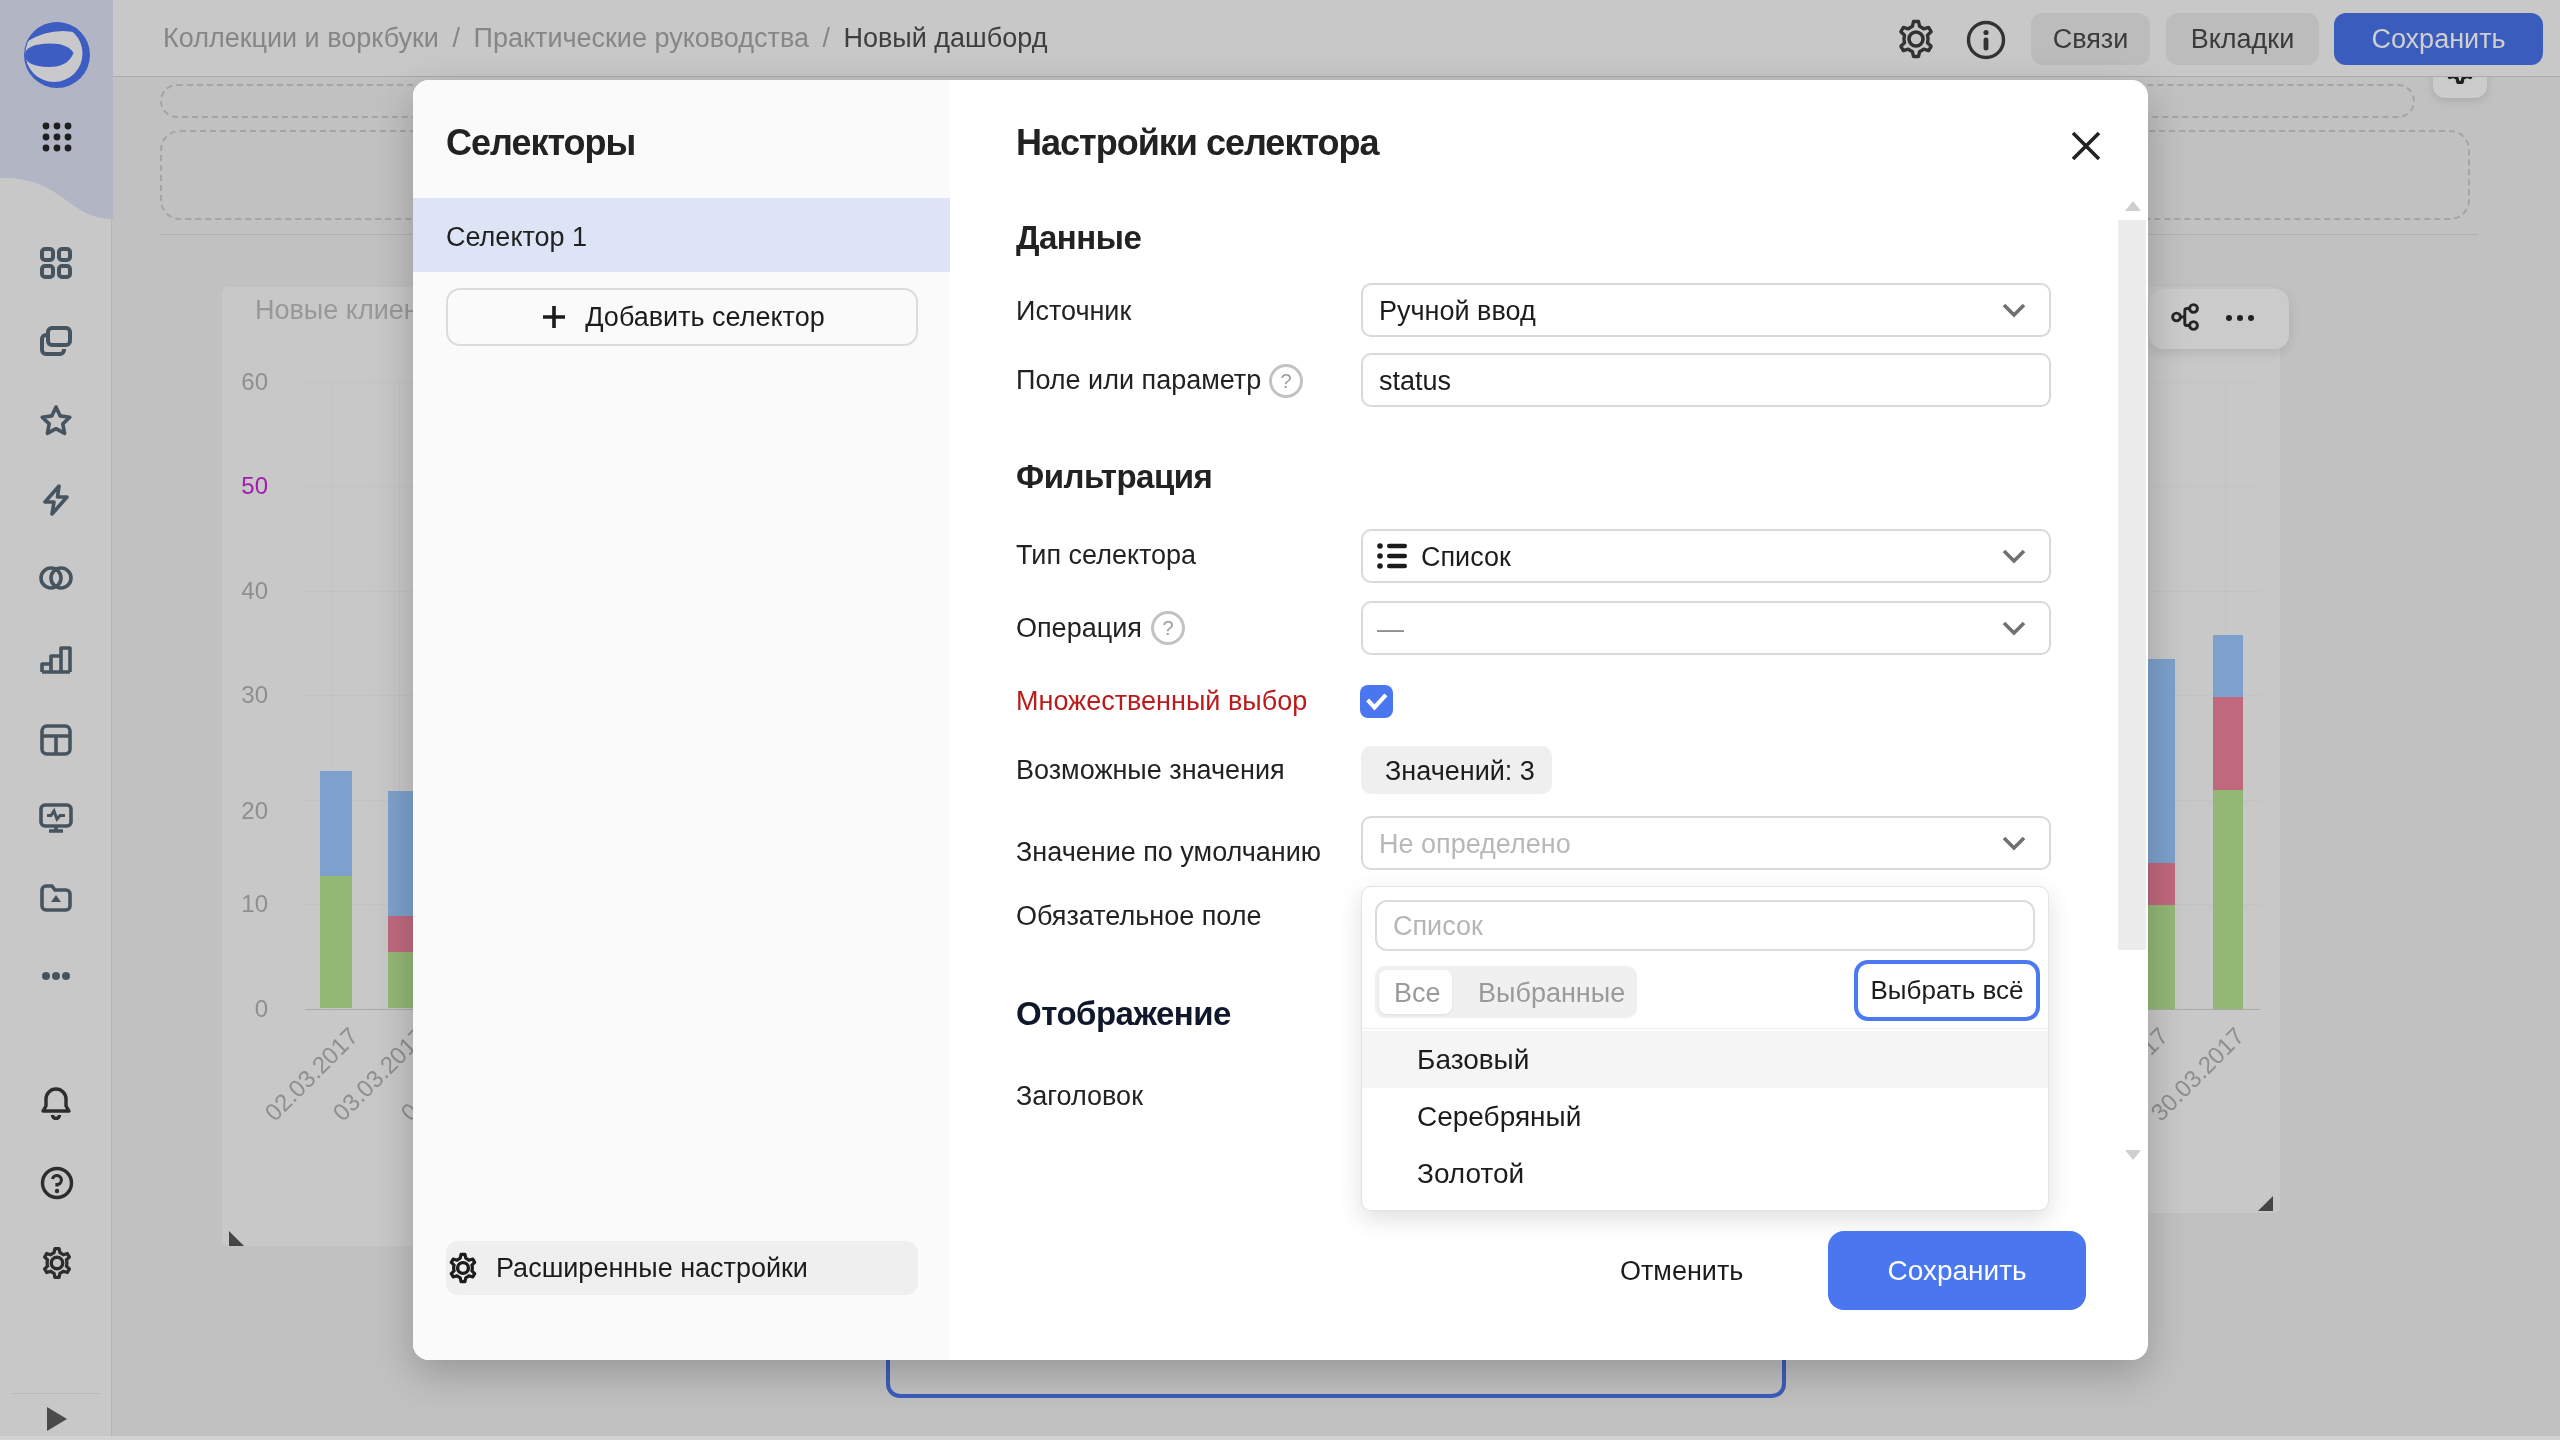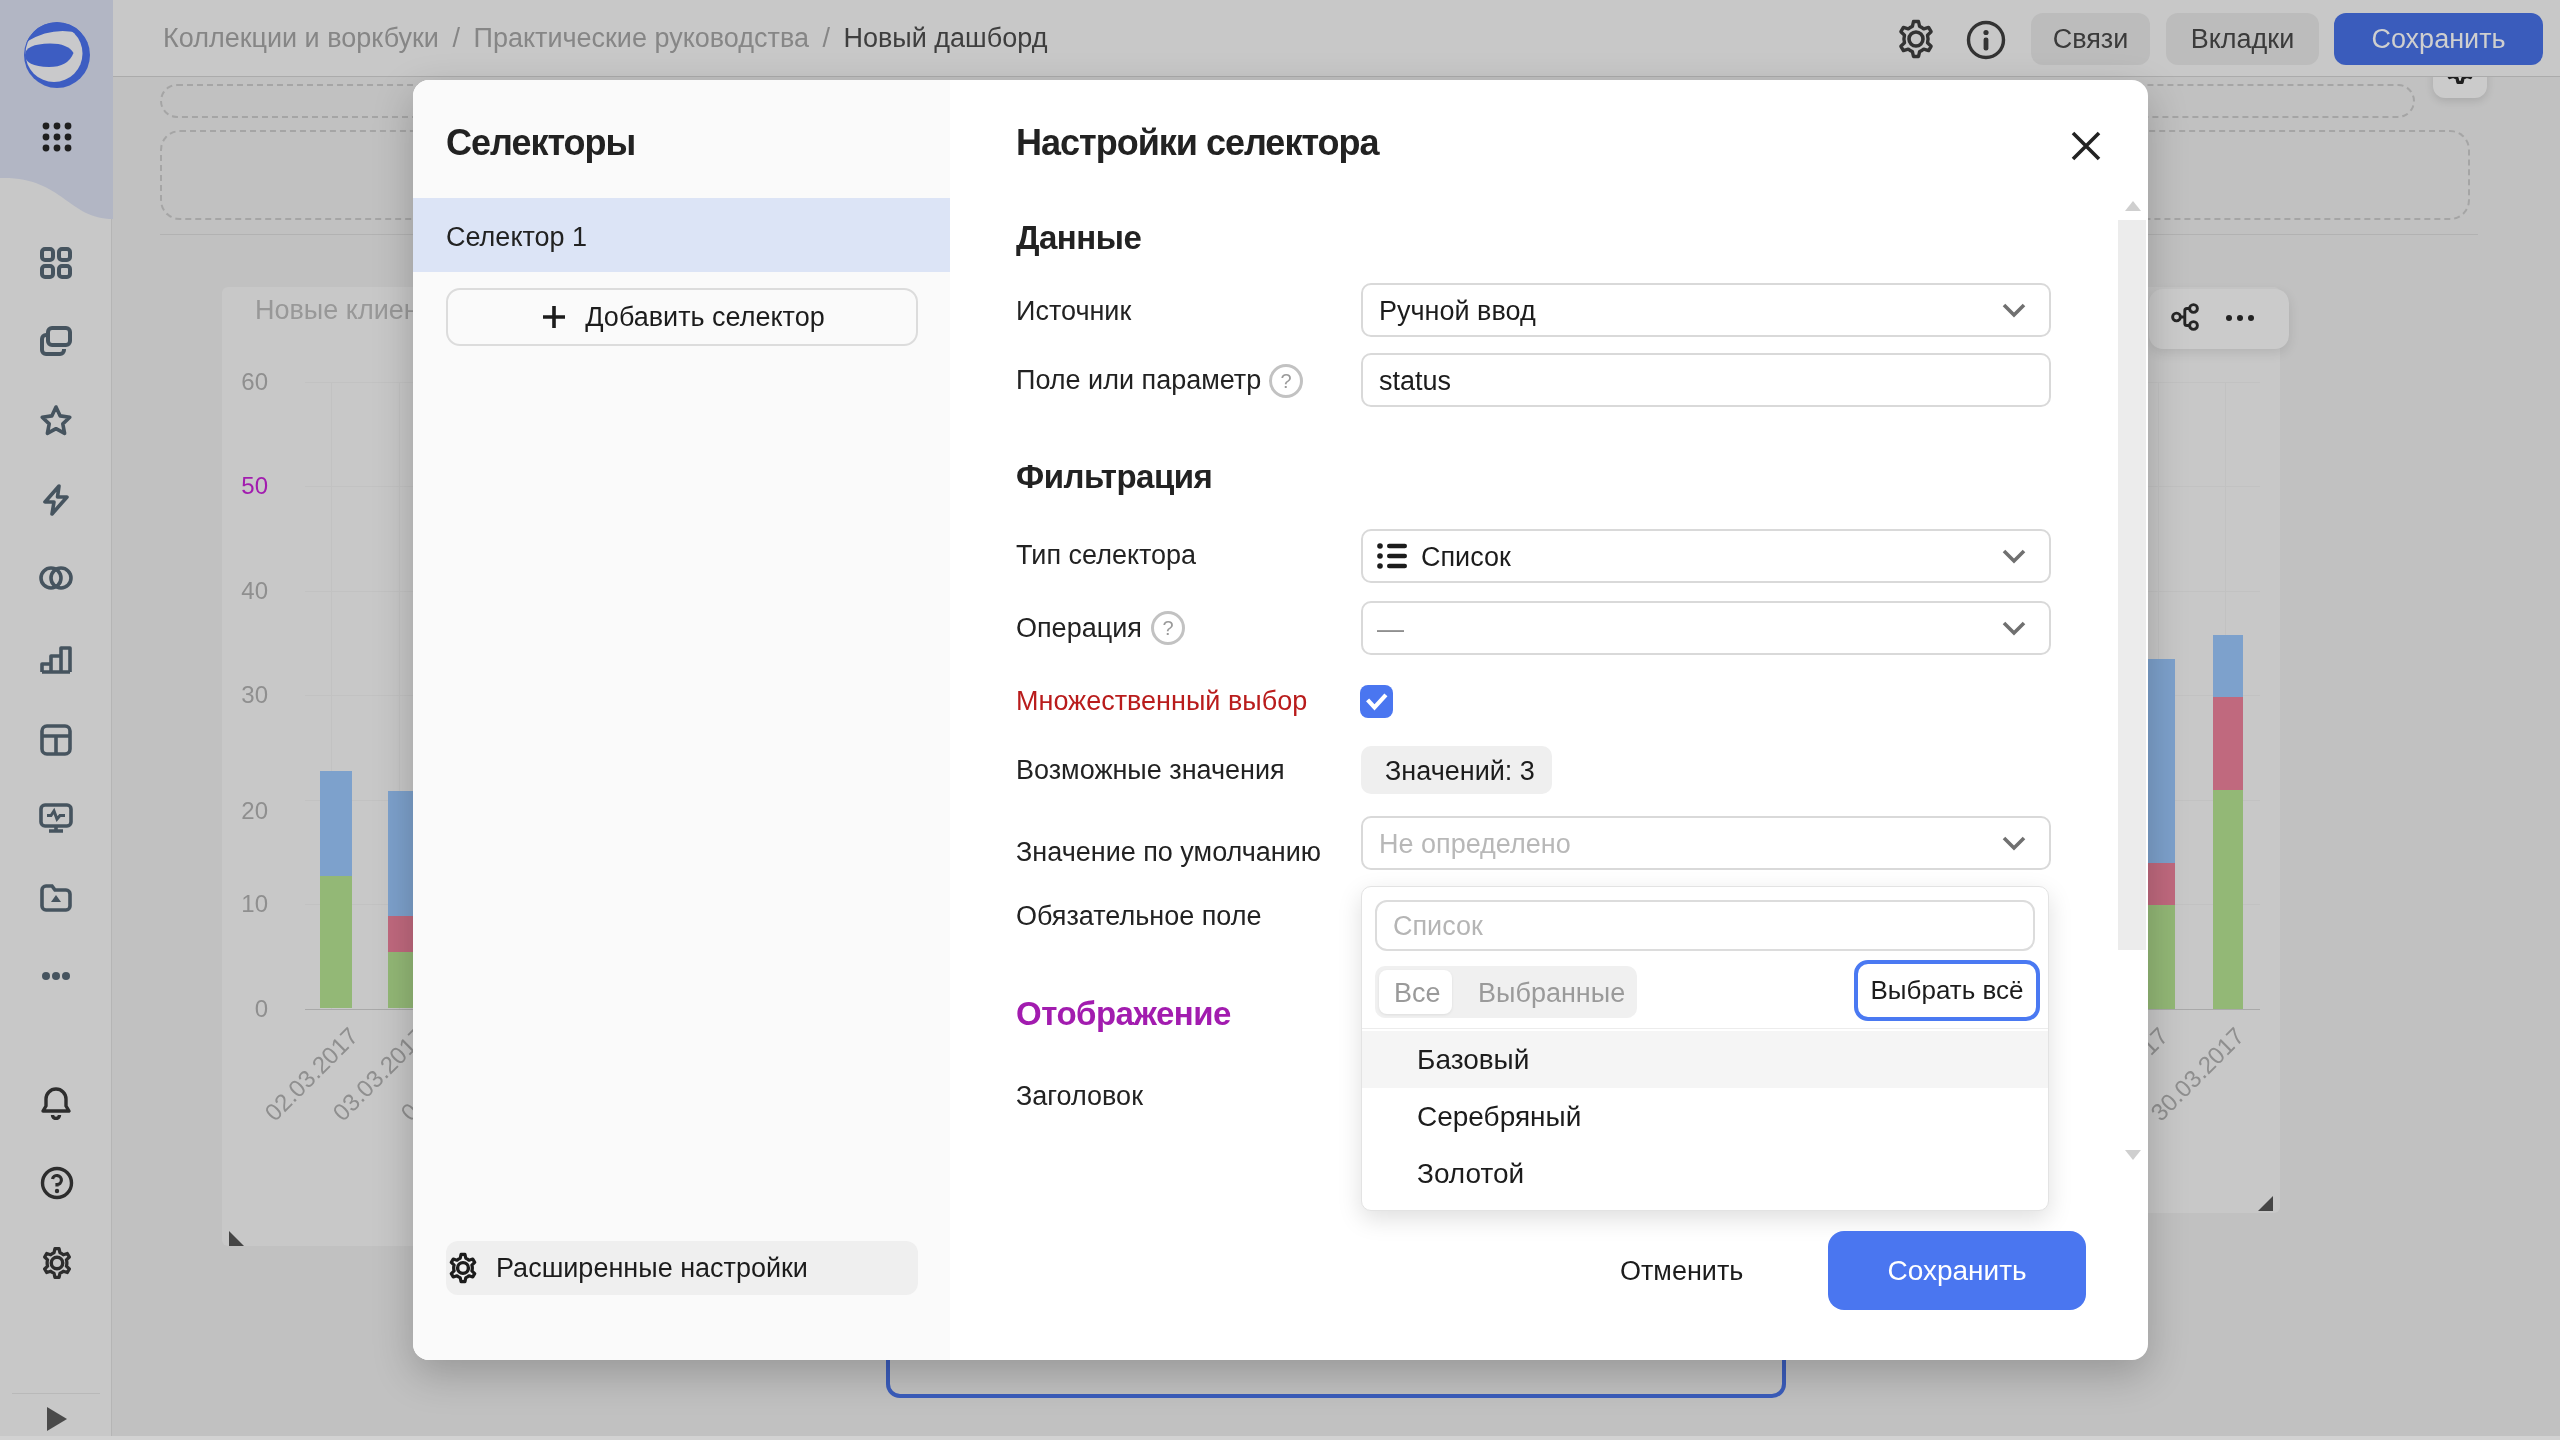--- a/index.html
+++ b/index.html
@@ -274,21 +274,21 @@
 
 <div class="abs" style="left:1016px;top:831px;font-size:27px;line-height:27px;color:#222;margin-top:8px;">Значение по умолчанию</div>
 <div class="abs" style="left:1361px;top:816px;width:690px;height:54px;border:2px solid #d9d9d9;border-radius:10px;background:#fff;"></div>
 <div class="abs" style="left:1379px;top:831px;font-size:27px;line-height:27px;color:#b8b8b8;">Не определено</div>
 <svg class="abs" style="left:2001px;top:833px;" width="26" height="20" viewBox="0 0 26 20">
     <path d="M3 5 L13 15 L23 5" stroke="#707070" stroke-width="3.6" fill="none"></path>
   </svg>
 
 <div class="abs" style="left:1016px;top:903px;font-size:27px;line-height:27px;color:#222;">Обязательное поле</div>
 
-<div class="abs" style="left:1016px;top:996px;font-size:33px;line-height:36px;letter-spacing:-0.5px;font-weight:bold;color:#a21caf;">Отображение</div>
+<div class="abs" style="left:1016px;top:996px;font-size:33px;line-height:36px;letter-spacing:-0.5px;font-weight:bold;color:#0f172a;">Отображение</div>
 <div class="abs" style="left:1016px;top:1083px;font-size:27px;line-height:27px;color:#222;">Заголовок</div>
 
 <div class="abs" style="left:1361px;top:886px;width:688px;height:325px;background:#fff;border:1px solid #e3e3e3;border-radius:10px;box-shadow:0 8px 24px rgba(0,0,0,0.13);"></div>
 <div class="abs" style="left:1375px;top:900px;width:660px;height:51px;border:2px solid #dcdcdc;border-radius:12px;background:#fff;"></div>
 <div class="abs" style="left:1393px;top:913px;font-size:27px;line-height:27px;color:#b5b5b5;">Список</div>
 
 <div class="abs" style="left:1375px;top:966px;width:262px;height:52px;background:#f0f0f0;border-radius:10px;"></div>
 <div class="abs" style="left:1379px;top:970px;width:73px;height:44px;background:#fff;border-radius:8px;box-shadow:0 1px 3px rgba(0,0,0,0.08);"></div>
 <div class="abs" style="left:1394px;top:980px;font-size:27px;line-height:27px;color:#9a9a9a;">Все</div>
 <div class="abs" style="left:1478px;top:980px;font-size:27px;line-height:27px;color:#9a9a9a;">Выбранные</div>

